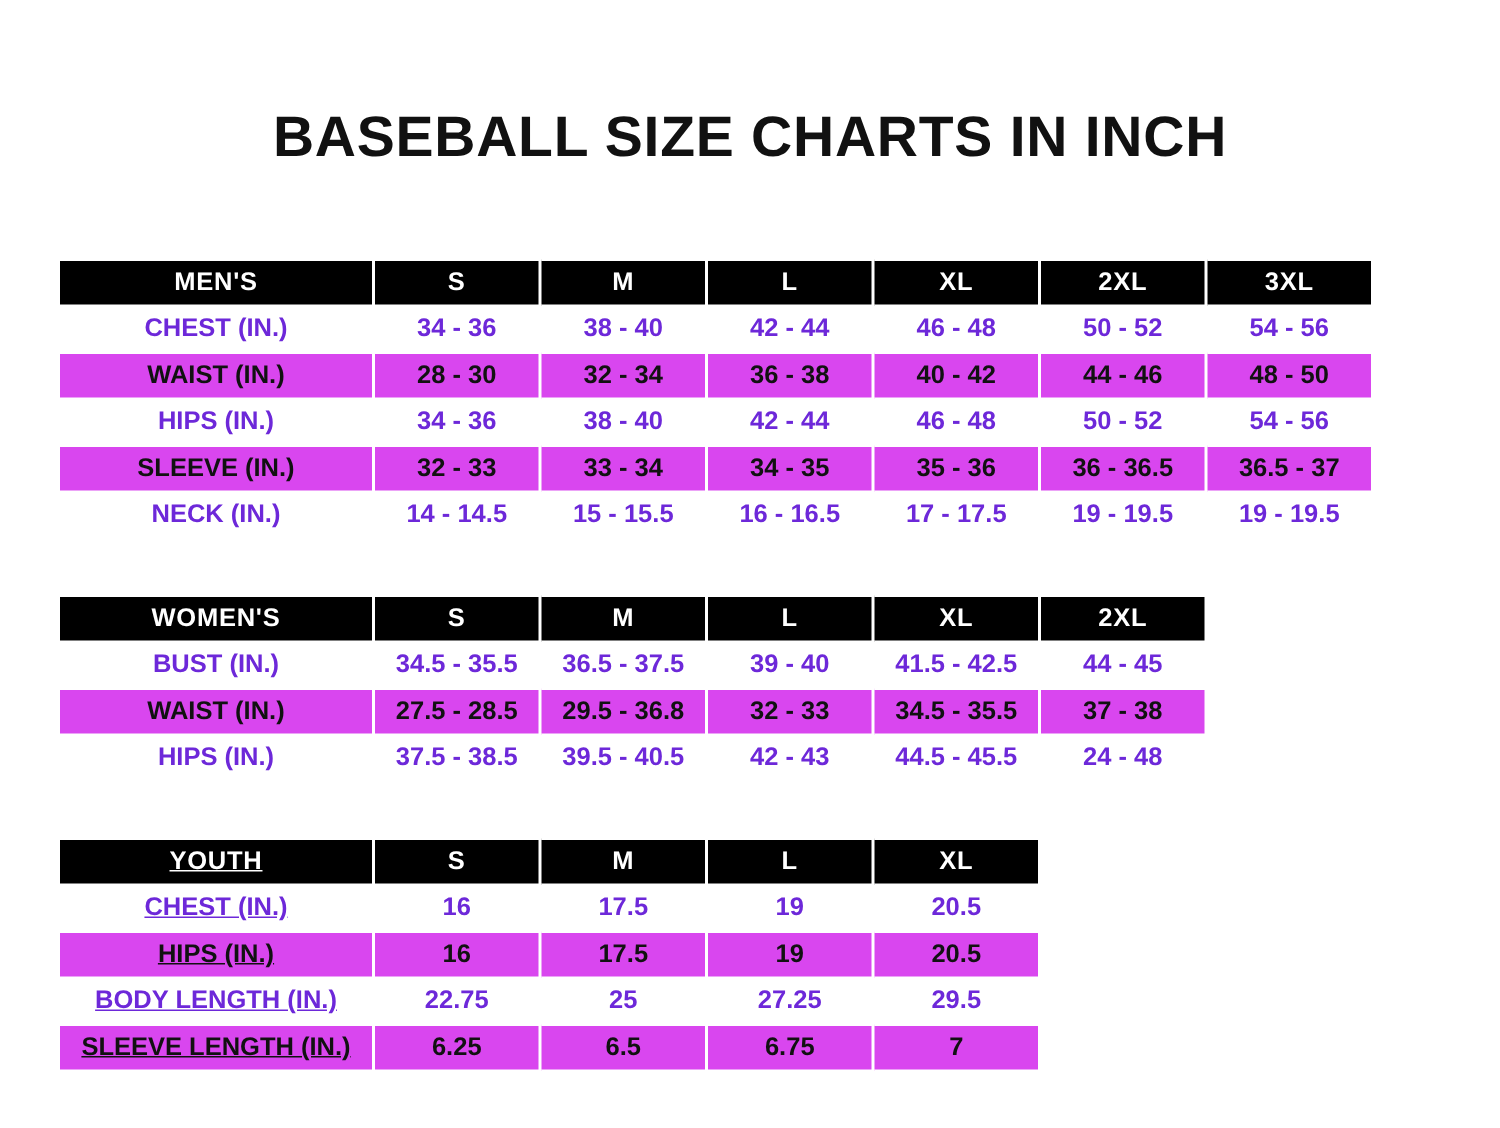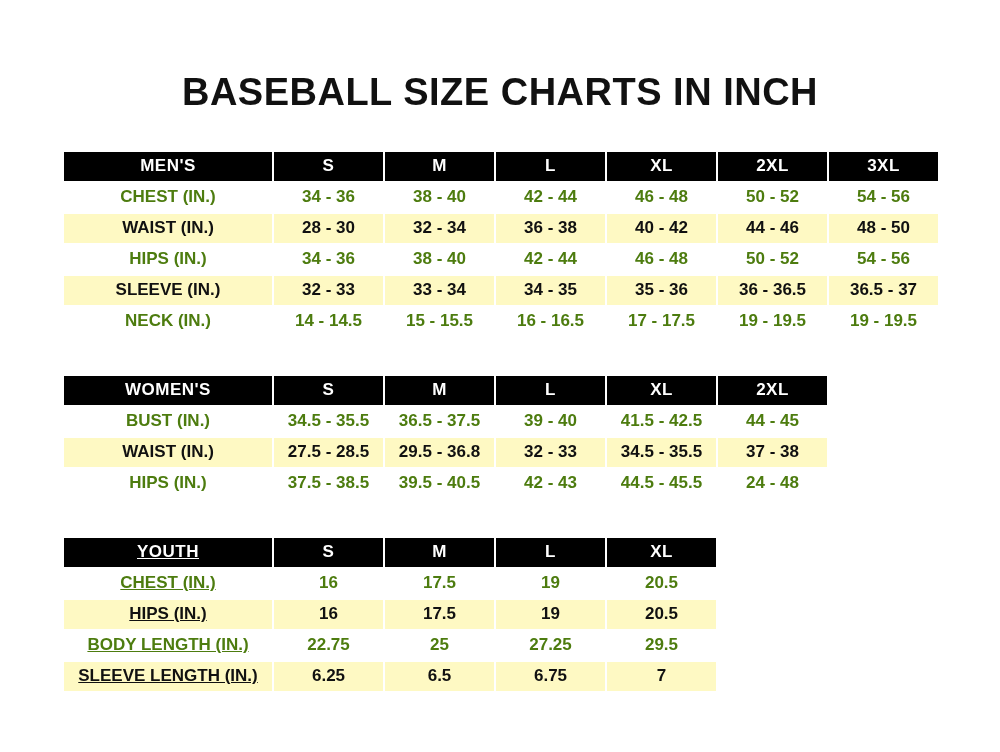--- a/index.html
+++ b/index.html
@@ -23,22 +23,22 @@
   .title {
     text-align: center;
     font-size: 38px;
     font-weight: bold;
     letter-spacing: 0.5px;
     color: #111111;
     padding-top: 72px;
     line-height: 1.1;
   }
   .tables {
-    margin-top: 36px;
-    padding-left: 62px;
+    margin-top: 58px;
+    padding-left: 38px;
     padding-right: 43px;
   }
   table.size-table {
     border-collapse: collapse;
     table-layout: fixed;
     margin-bottom: 36px;
   }
   table.size-table td,
   table.size-table th {
     border: 2px solid #ffffff;
@@ -53,24 +53,24 @@
   .hdr-row th {
     background: #000000;
     color: #ffffff;
     letter-spacing: 0.5px;
   }
   .hdr-row th.label-col {
     text-align: center;
   }
   .row-light td {
     background: #ffffff;
-    color: #4d7c0f;
+    color: #6d28d9;
   }
   .row-shade td {
-    background: #fef9c3;
+    background: #d946ef;
     color: #111111;
   }
   td.label-col, th.label-col {
     text-align: center;
   }
   
   .t-men .label-col { width: 210px; }
   .t-men .data-col  { width: 111px; }
   
   .t-women .label-col { width: 210px; text-align: center; }

